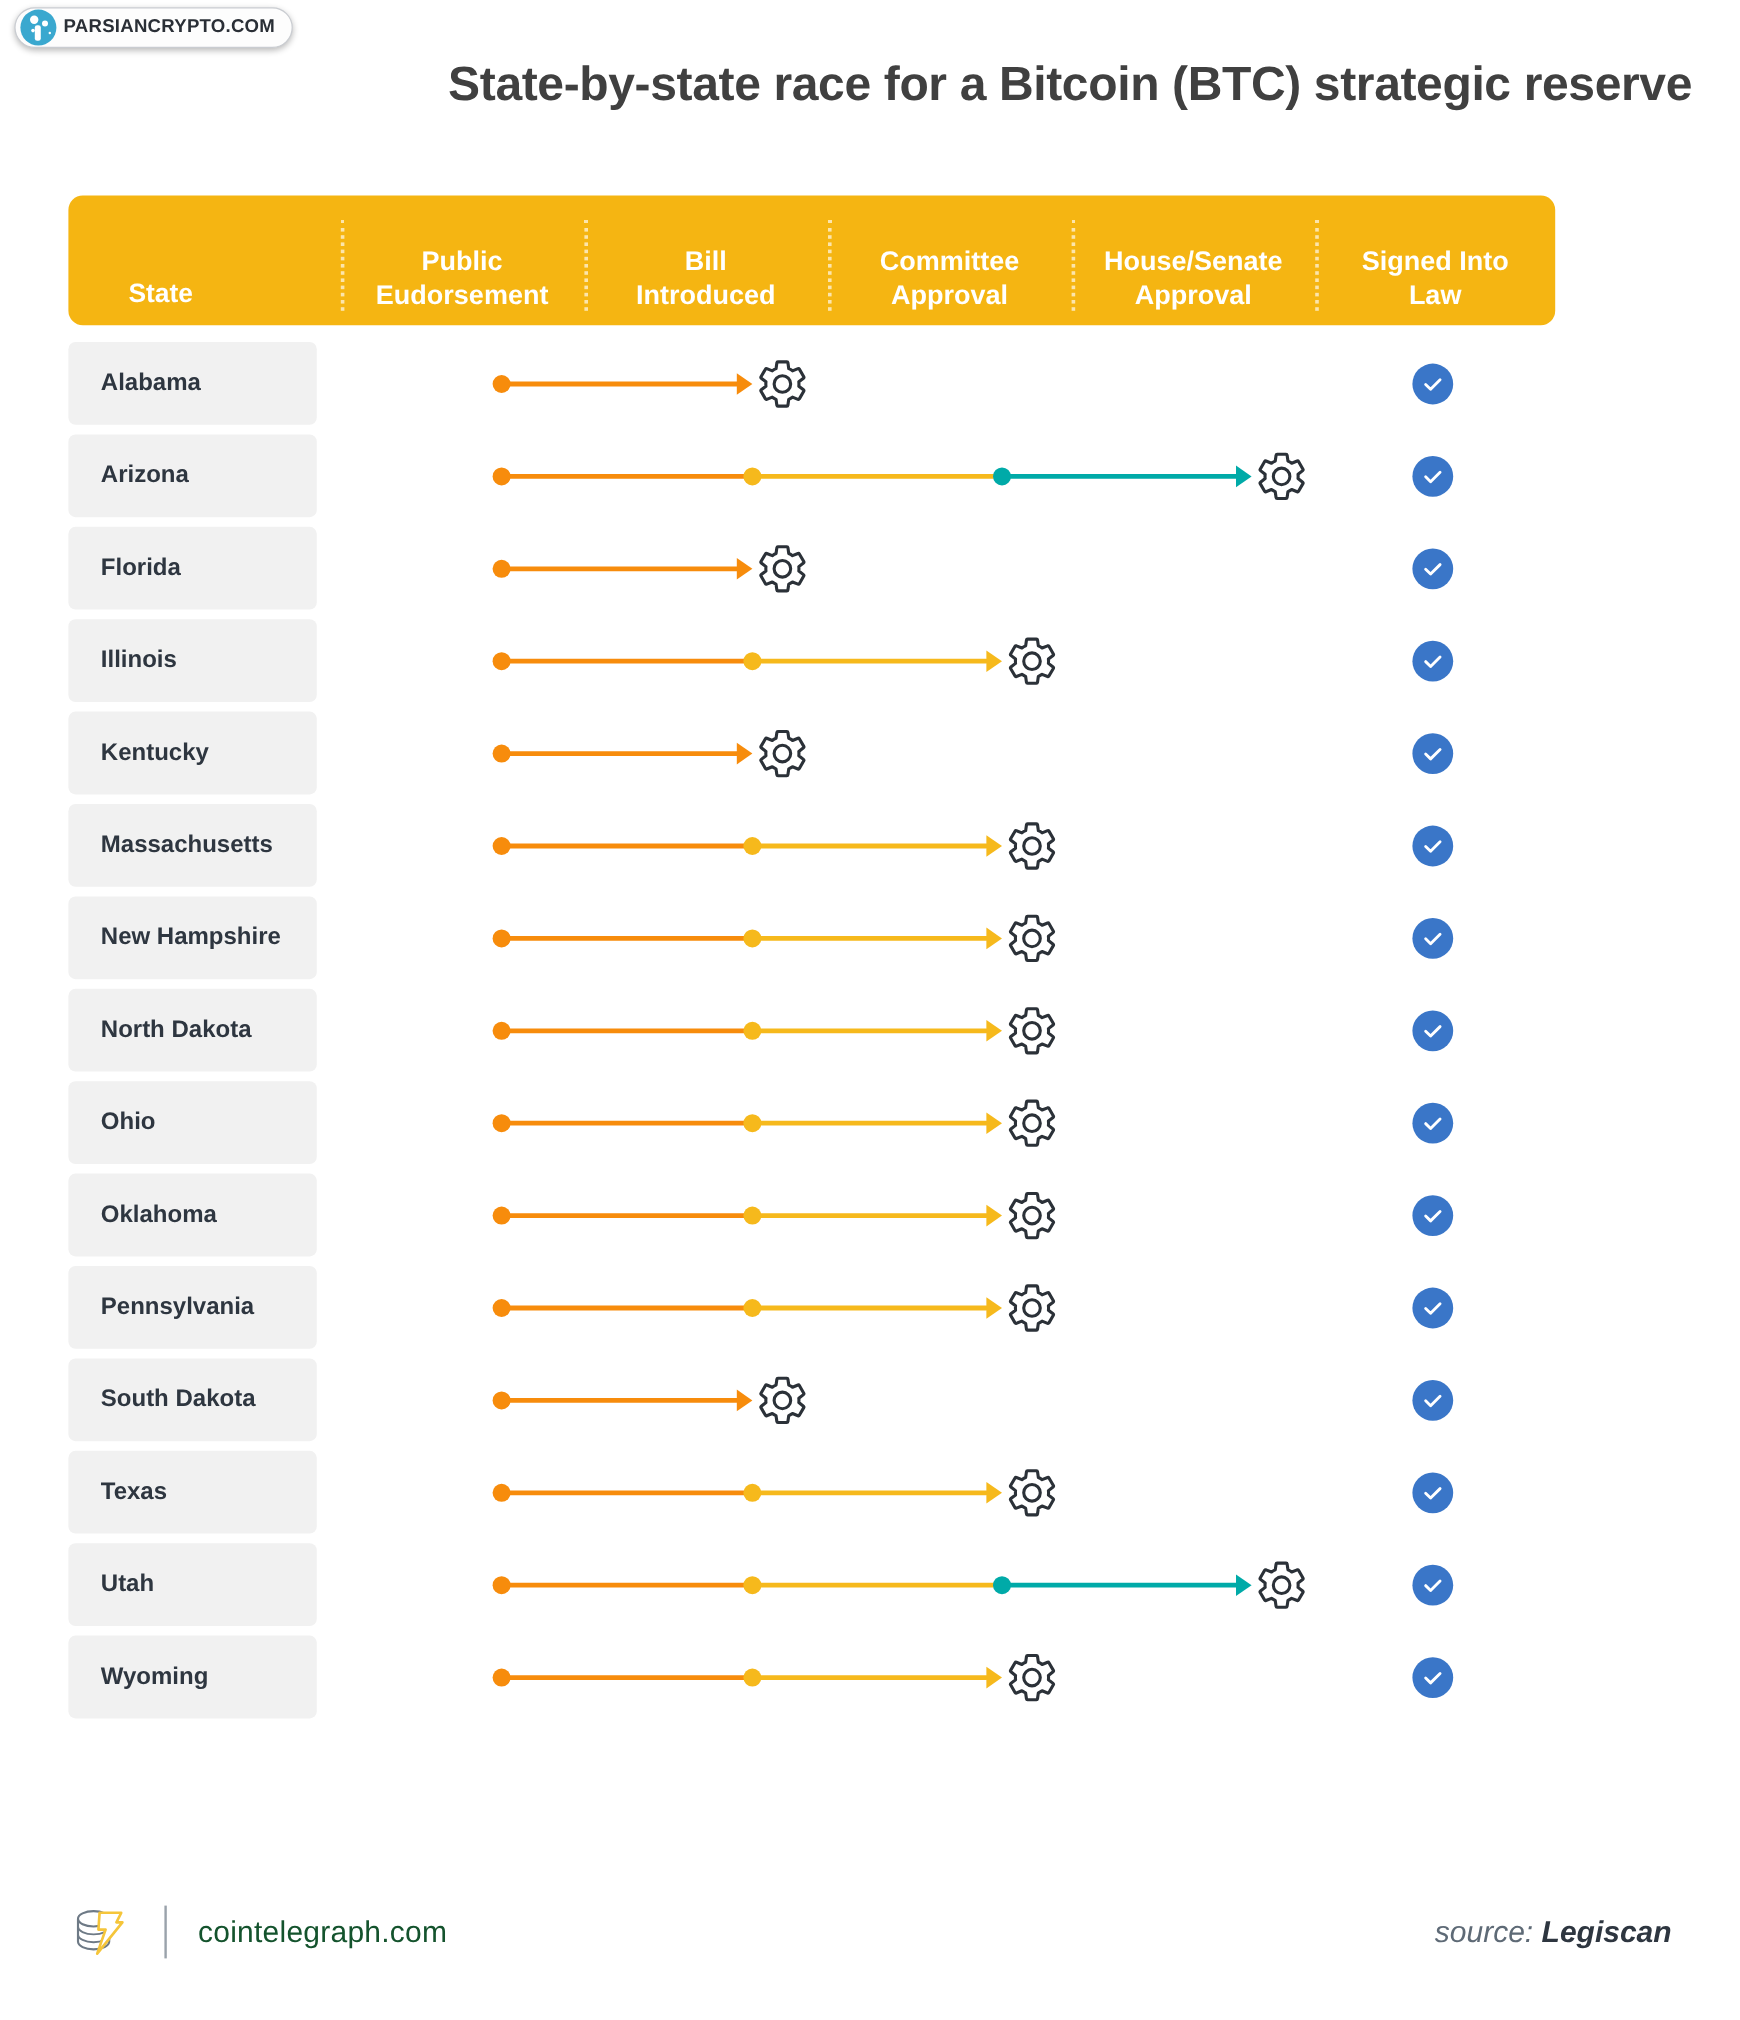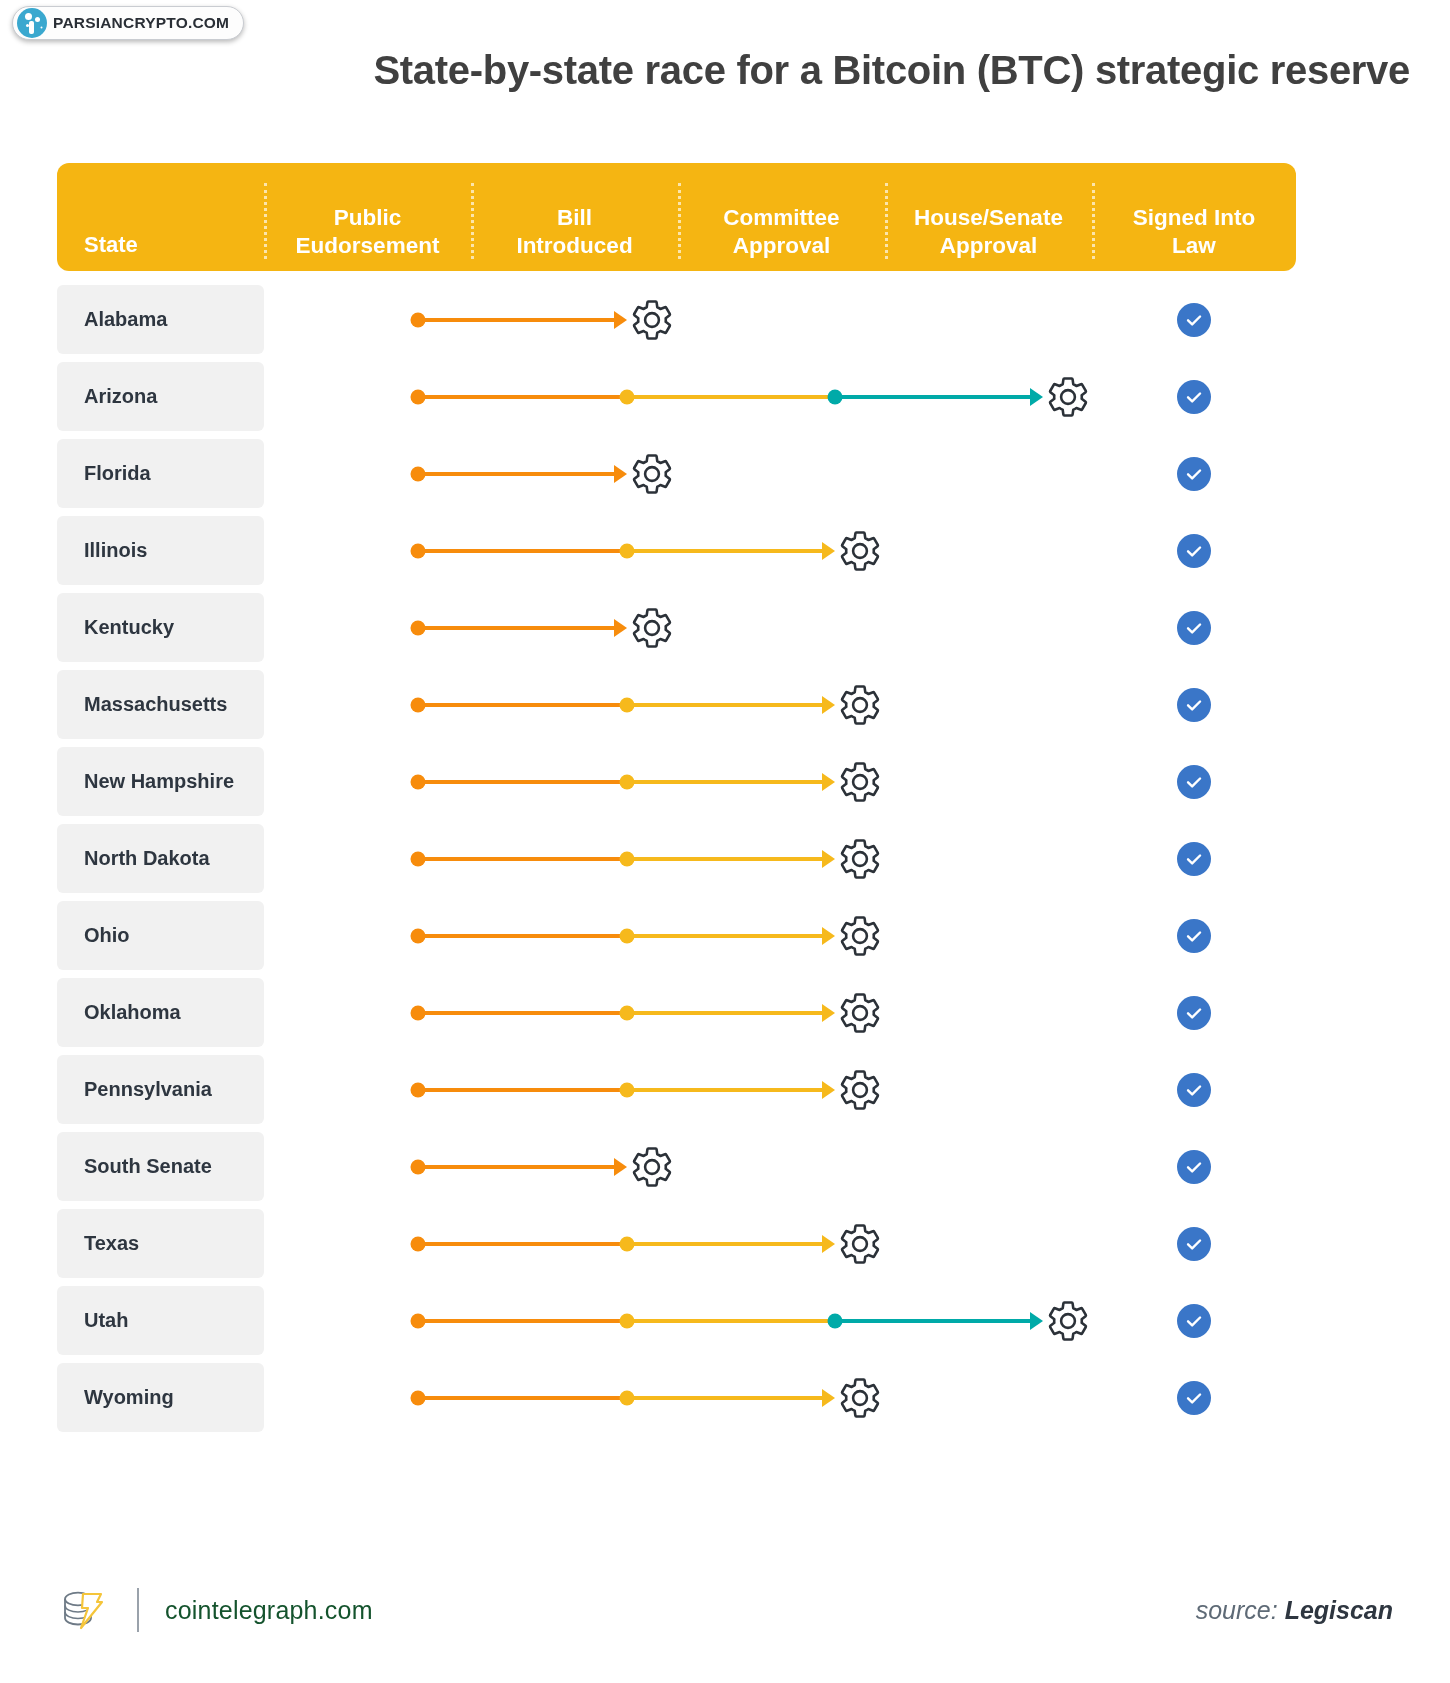--- a/index.html
+++ b/index.html
@@ -103,20 +103,21 @@
     position: absolute;
     left: 0; top: 20px; bottom: 12px;
     width: 0;
     border-left: 3px dotted rgba(255,255,255,0.65);
   }
   .th-state {
     width: 207px;
     justify-content: flex-start;
     padding-left: 27px;
     font-size: 22px;
+    margin-left: 23px;
   }
   .th-endorse { width: 207px; }
   .th-bill    { width: 207px; }
   .th-comm    { width: 207px; }
   .th-house   { width: 207px; }
   .th-signed  { width: 204px; }
 
   .tbody { margin-top: 10px; }
 
   .row {
@@ -510,21 +511,21 @@
           </div>
           <div class="check-cell">
             <span class="check">
               <svg viewBox="0 0 24 24" aria-hidden="true">
                 <path d="M5.5 12.4 L10 16.8 L18.6 8.2" fill="none" stroke="#ffffff" stroke-width="2.6" stroke-linecap="round" stroke-linejoin="round"></path>
               </svg>
             </span>
           </div>
         </div>
         <div class="row">
-          <div class="state-cell">South Senate</div>
+          <div class="state-cell">South Dakota</div>
           <div class="track">
             <div class="seg" style="left: 154px; width: 198px; background: rgb(247, 140, 12);"></div>
             <div class="arrow" style="left: 363px; border-left: 13px solid rgb(247, 140, 12);"></div>
             <div class="dot" style="left: 154px; background: rgb(247, 140, 12);"></div>
             <div class="gear" style="left: 365px;">
               <svg viewBox="0 0 24 24" aria-hidden="true">
                 <path d="M19.14 12.94a7.6 7.6 0 0 0 .05-.94 7.6 7.6 0 0 0-.05-.94l2.03-1.58a.49.49 0 0 0 .12-.62l-1.92-3.32a.49.49 0 0 0-.59-.22l-2.39.96a7.3 7.3 0 0 0-1.63-.94l-.36-2.54a.48.48 0 0 0-.48-.41h-3.84a.48.48 0 0 0-.48.41l-.36 2.54c-.59.24-1.13.56-1.63.94l-2.39-.96a.49.49 0 0 0-.59.22L2.7 8.86a.49.49 0 0 0 .12.62l2.03 1.58a7.93 7.93 0 0 0 0 1.88L2.82 14.52a.49.49 0 0 0-.12.62l1.92 3.32c.12.22.38.3.59.22l2.39-.96c.5.38 1.04.7 1.63.94l.36 2.54c.04.24.24.41.48.41h3.84c.24 0 .44-.17.48-.41l.36-2.54c.59-.24 1.13-.56 1.63-.94l2.39.96c.22.08.47 0 .59-.22l1.92-3.32a.49.49 0 0 0-.12-.62l-2.02-1.58zM12 15.6A3.6 3.6 0 1 1 12 8.4a3.6 3.6 0 0 1 0 7.2z" fill="none" stroke="#2b3138" stroke-width="1.35" stroke-linejoin="round"></path>
               </svg>
             </div>
           </div>

